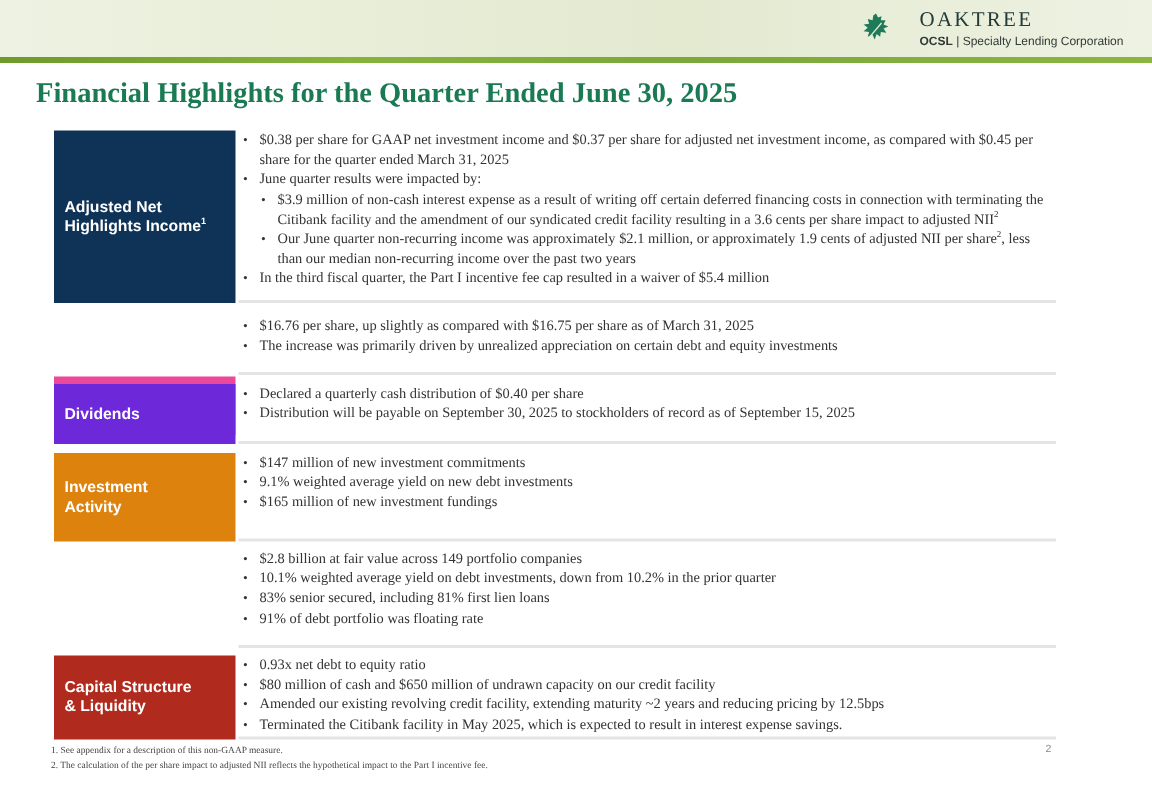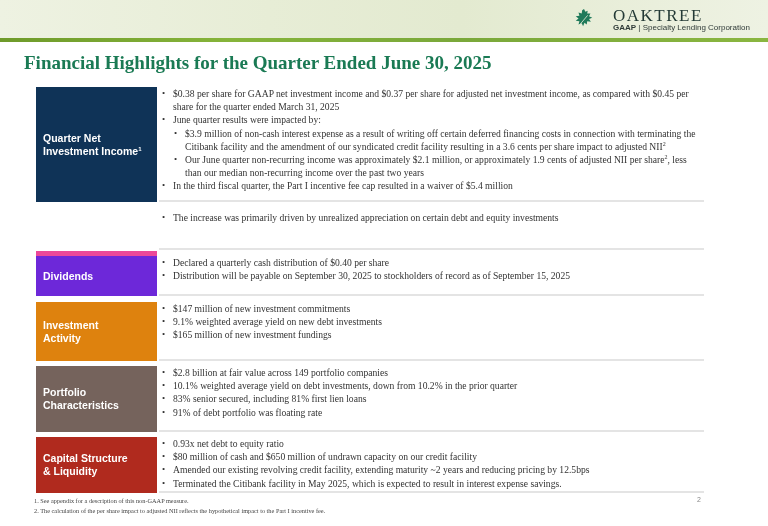--- a/index.html
+++ b/index.html
@@ -13,21 +13,21 @@
   .header-line {
     position: absolute; left: 0; top: 38px; width: 768px; height: 4px;
     background: linear-gradient(90deg, #6e9a2a 0%, #86b43a 30%, #7aa83a 60%, #8ab640 100%);
   }
   .logo {
     position: absolute; left: 573px; top: 6px; width: 190px; height: 30px;
   }
   .logo-leaf { position: absolute; left: 0; top: 2px; width: 22px; height: 22px; }
   .logo-name {
     position: absolute; left: 40px; top: 0px;
-    font-family: "Liberation Serif", serif; font-size: 17px; letter-spacing: 1.5px;
+    font-family: "Liberation Serif", serif; font-size: 14px; letter-spacing: 1.5px;
     color: #243a36;
   }
   .logo-sub {
     position: absolute; left: 40px; top: 17px; white-space: nowrap;
     font-family: "Liberation Sans", sans-serif; font-size: 8px; color: #2f3a38;
   }
   .logo-sub b { font-weight: bold; }
 
   .title {
     position: absolute; left: 24px; top: 52px; white-space: nowrap;
@@ -74,49 +74,50 @@
 <div class="header"></div>
 <div class="header-line"></div>
 
 <div class="logo">
   <svg class="logo-leaf" viewBox="0 0 24 24">
     <path fill="#1f7a5a" d="M12 1 L13.5 4 L16 3 L15.5 6 L19 6 L17.5 9 L21 10.5 L17.5 12 L19.5 15 L15.5 14.5 L15 18 L12.5 16 L11 20 L9.5 16.5 L6 18 L7 14.5 L3 14 L6 11.5 L3 9 L7 8.5 L6 5 L9.5 6 L10 2.5 Z"></path>
     <path d="M5 21 L16 8" stroke="#e7edd6" stroke-width="0.9" fill="none"></path>
   </svg>
   <div class="logo-name">OAKTREE</div>
   <div class="logo-sub">
-    <b>GAAP</b>
+    <b>OCSL</b>
     <span>|</span>
     <span>Specialty Lending Corporation</span>
   </div>
 </div>
 
 <div class="title">Financial Highlights for the Quarter Ended June 30, 2025</div>
 
 <div class="row" style="top:87px; height:115px;">
   <div class="label" style="background:#0f3357;">
-    <span><span>Quarter Net Investment Income</span><sup>1</sup></span>
+    <span><span>Adjusted Net Highlights Income</span><sup>1</sup></span>
   </div>
   <div class="content">
     <ul>
       <li>$0.38 per share for GAAP net investment income and $0.37 per share for adjusted net investment income, as compared with $0.45 per share for the quarter ended March 31, 2025</li>
       <li>June quarter results were impacted by:</li>
       <li class="sub"><span>$3.9 million of non-cash interest expense as a result of writing off certain deferred financing costs in connection with terminating the Citibank facility and the amendment of our syndicated credit facility resulting in a 3.6 cents per share impact to adjusted NII</span><sup>2</sup></li>
       <li class="sub"><span>Our June quarter non-recurring income was approximately $2.1 million, or approximately 1.9 cents of adjusted NII per share</span><sup>2</sup><span>, less than our median non-recurring income over the past two years</span></li>
       <li>In the third fiscal quarter, the Part I incentive fee cap resulted in a waiver of $5.4 million</li>
     </ul>
   </div>
 </div>
 
 <div class="row" style="top:211px; height:39px;">
   <div class="label" style="background:#ec4899;margin-top:40px;">
     <span>Net Asset Value Per Share</span>
   </div>
   <div class="content">
     <ul>
+      <li>$16.76 per share, up slightly as compared with $16.75 per share as of March 31, 2025</li>
       <li>The increase was primarily driven by unrealized appreciation on certain debt and equity investments</li>
     </ul>
   </div>
 </div>
 
 <div class="row" style="top:256px; height:40px;">
   <div class="label" style="background:#6d28d9;">
     <span>Dividends</span>
   </div>
   <div class="content">
@@ -134,23 +135,20 @@
   <div class="content">
     <ul>
       <li>$147 million of new investment commitments</li>
       <li>9.1% weighted average yield on new debt investments</li>
       <li>$165 million of new investment fundings</li>
     </ul>
   </div>
 </div>
 
 <div class="row" style="top:366px; height:66px;">
-  <div class="label" style="background:#75635c;">
-    <span style="display:block; width:90px;">Portfolio Characteristics</span>
-  </div>
   <div class="content">
     <ul>
       <li>$2.8 billion at fair value across 149 portfolio companies</li>
       <li>10.1% weighted average yield on debt investments, down from 10.2% in the prior quarter</li>
       <li>83% senior secured, including 81% first lien loans</li>
       <li>91% of debt portfolio was floating rate</li>
     </ul>
   </div>
 </div>
 

